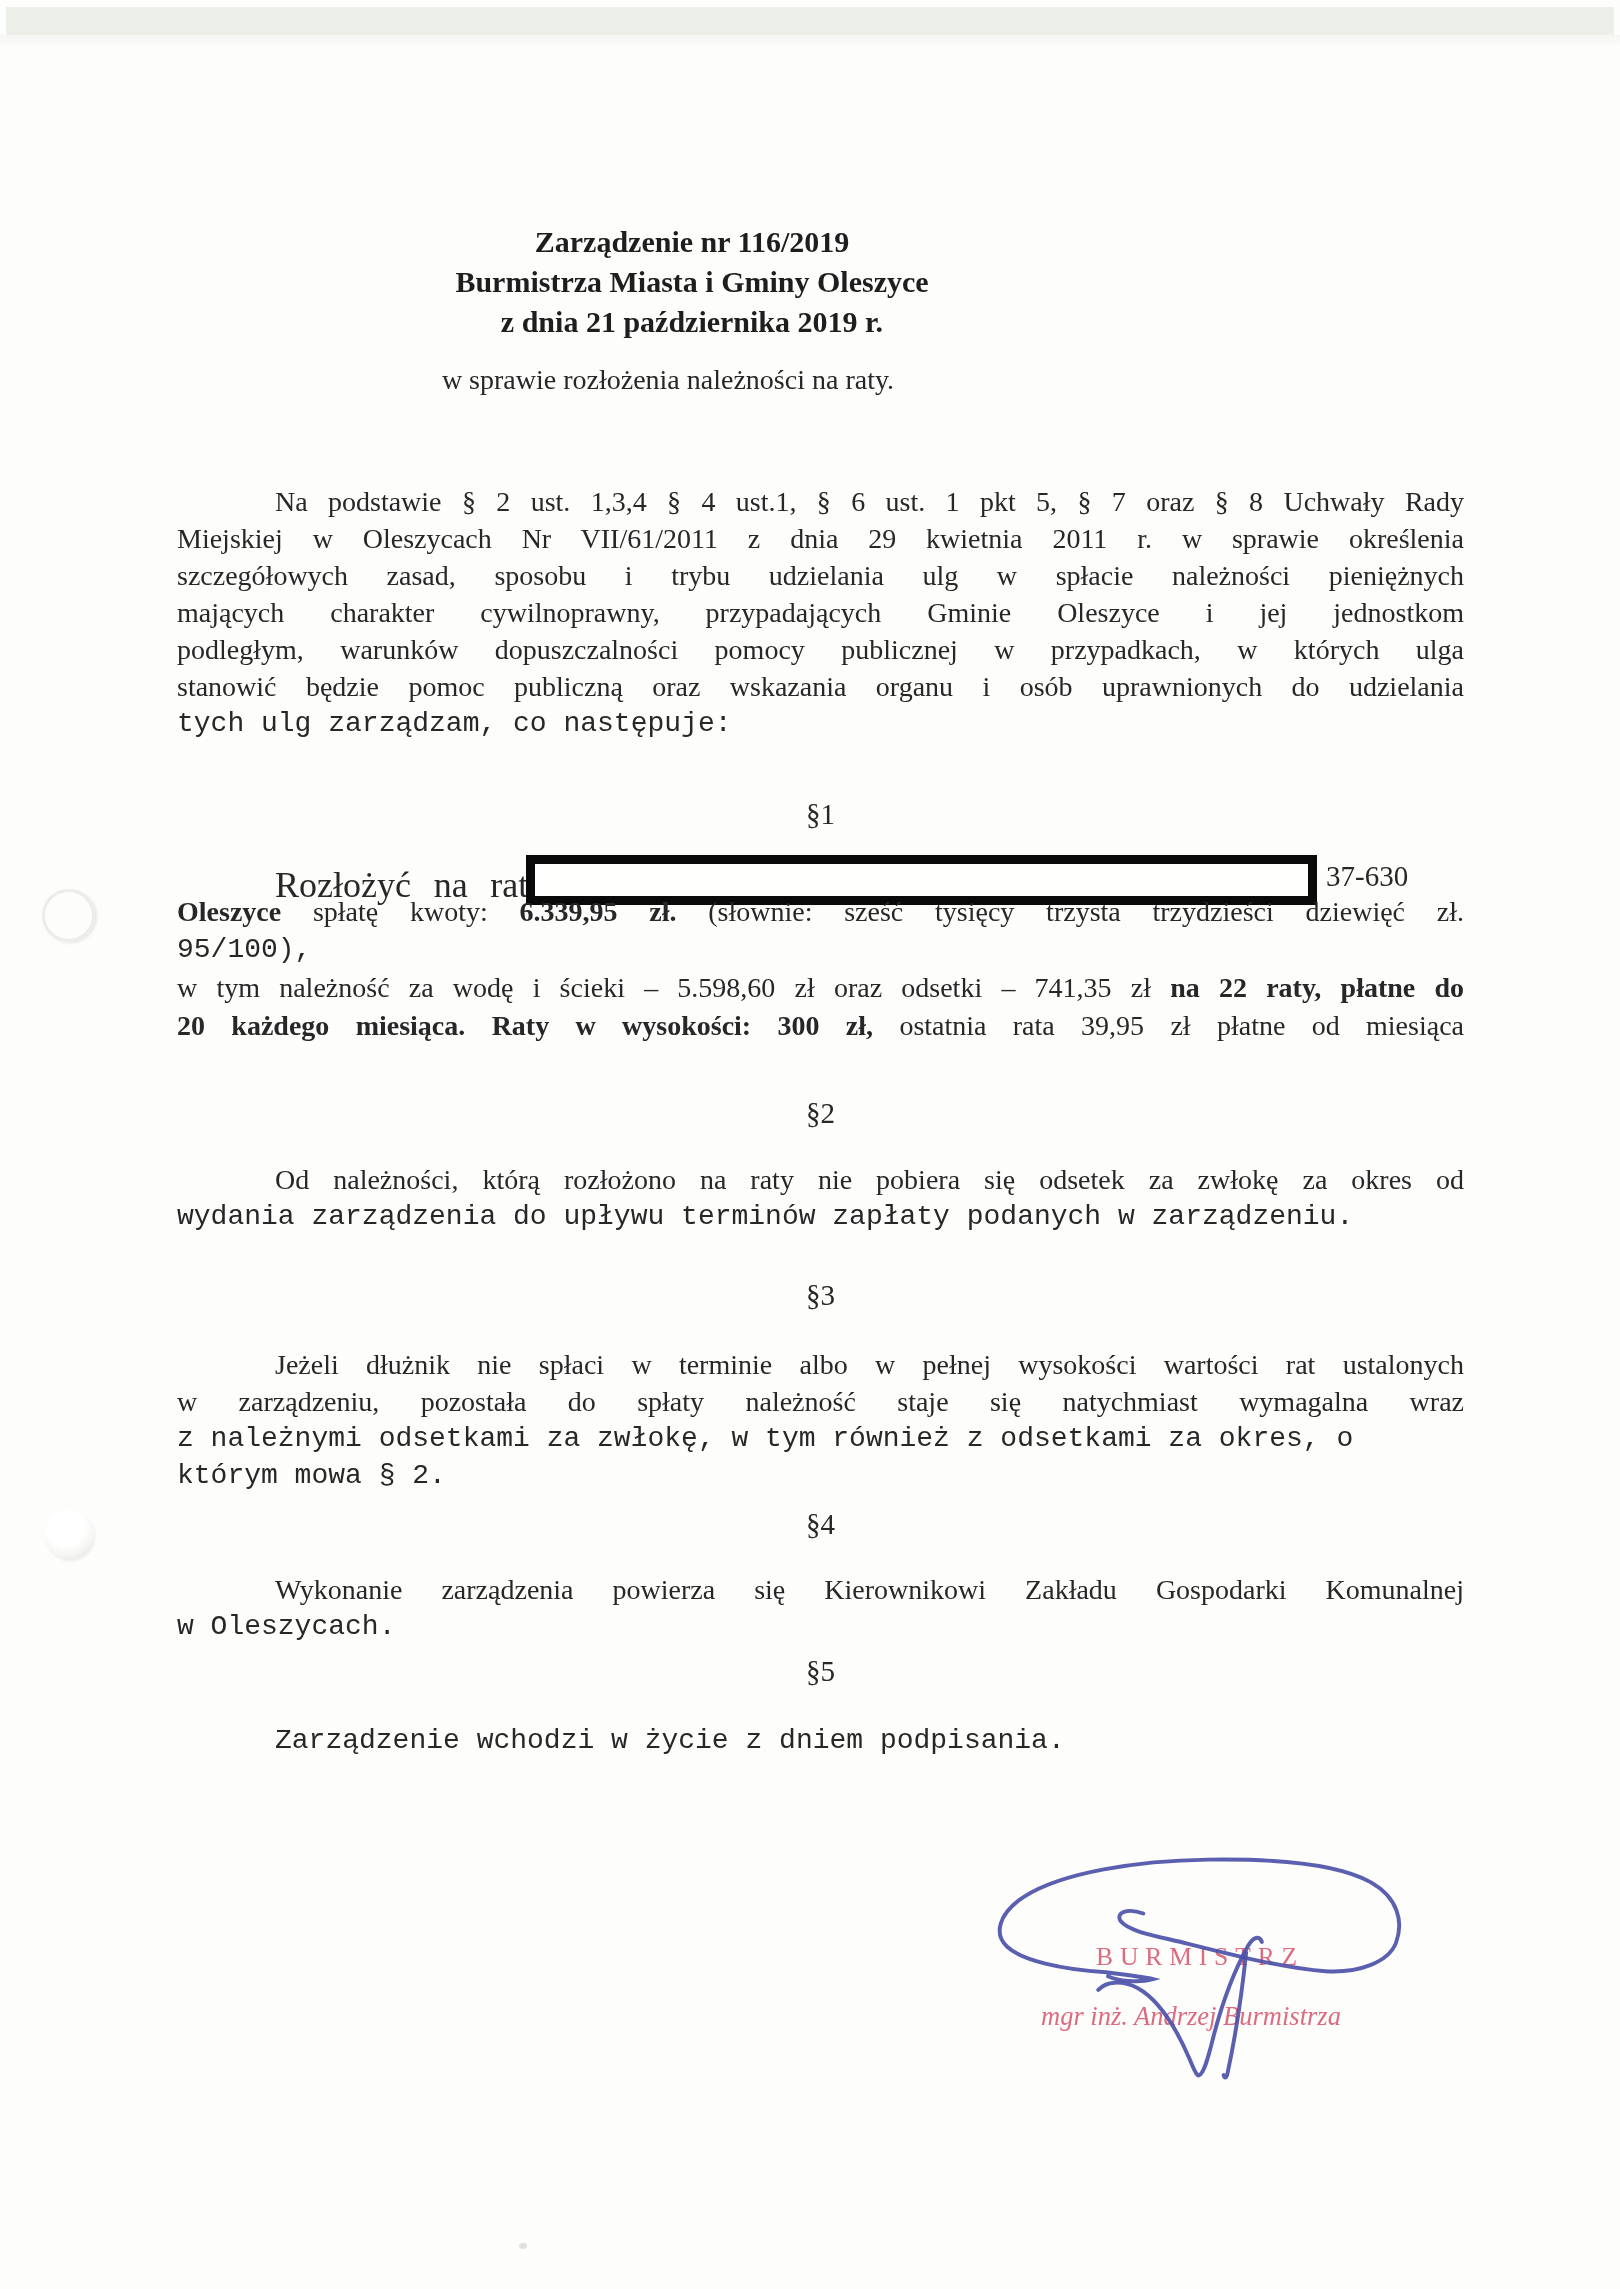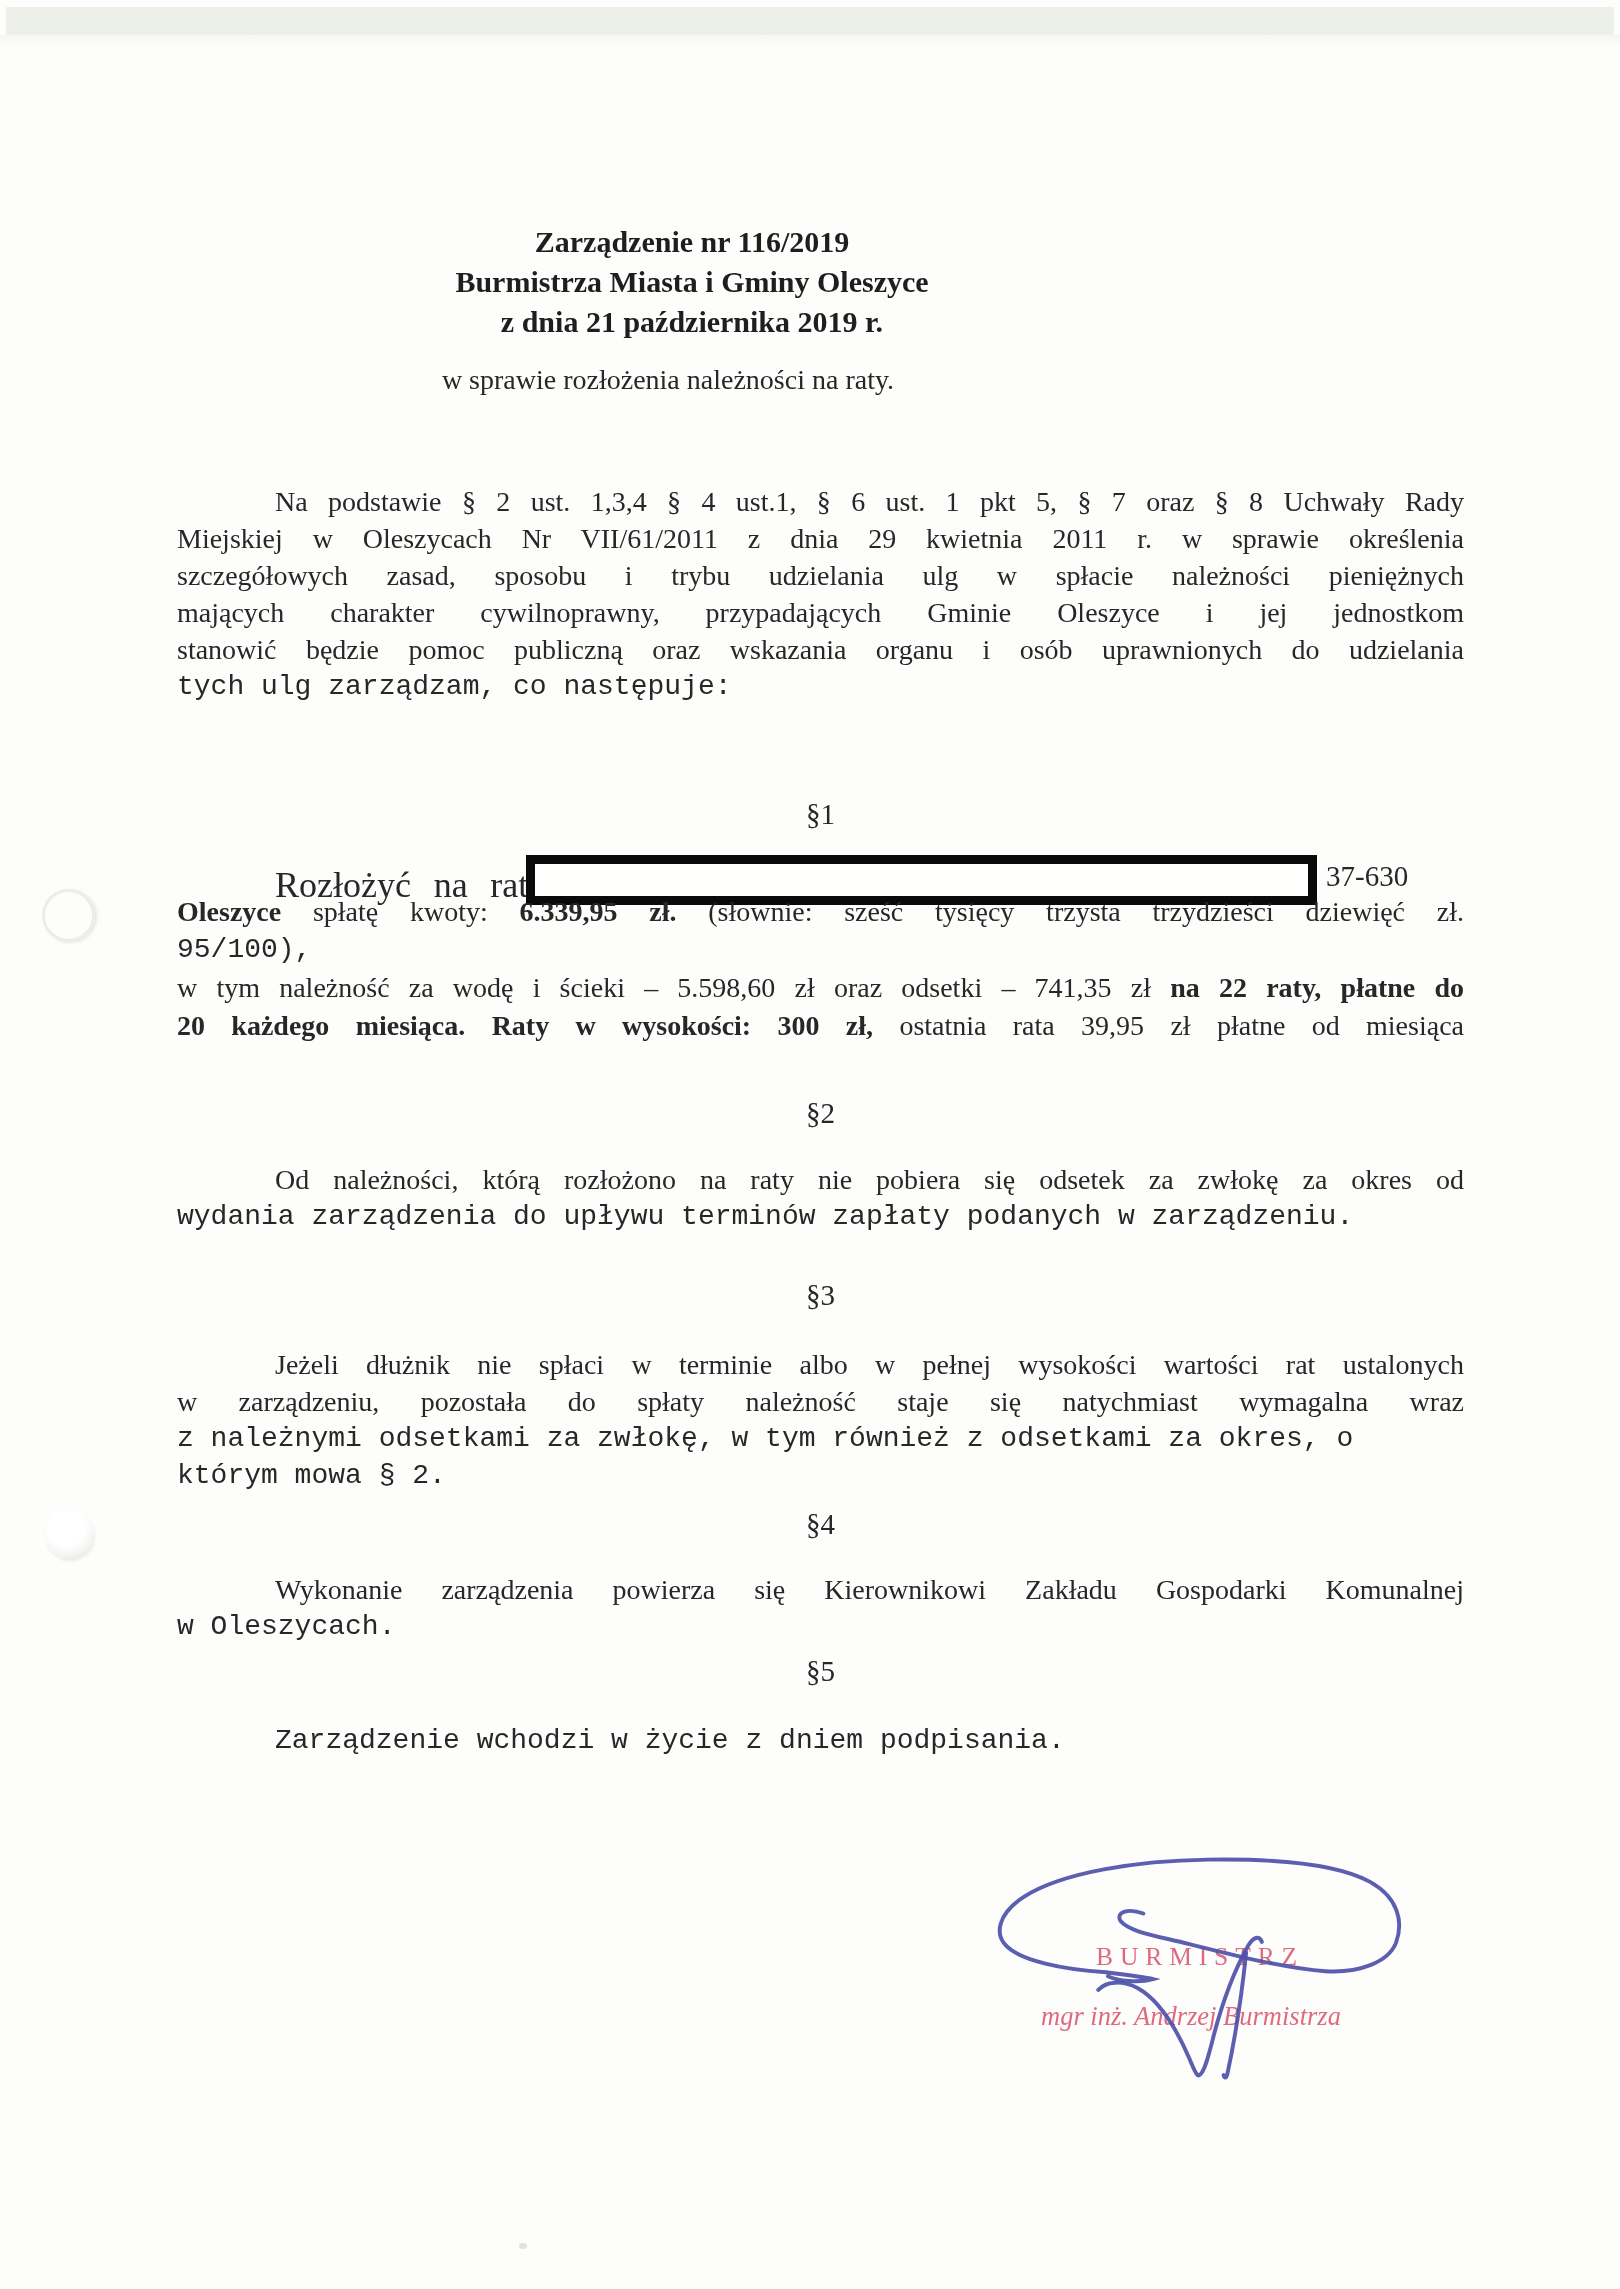--- a/index.html
+++ b/index.html
@@ -79,20 +79,21 @@
     <div>z dnia 21 października 2019 r.</div>
   </div>
 
   <div class="subject">w sprawie rozłożenia należności na raty.</div>
 
   <div class="col preamble">
     <div class="ln stretch ind">Na podstawie § 2 ust. 1,3,4 § 4 ust.1, § 6 ust. 1 pkt 5, § 7 oraz § 8 Uchwały Rady</div>
     <div class="ln stretch">Miejskiej w Oleszycach Nr VII/61/2011 z dnia 29 kwietnia 2011 r. w sprawie określenia</div>
     <div class="ln stretch">szczegółowych zasad, sposobu i trybu udzielania ulg w spłacie należności pieniężnych</div>
     <div class="ln stretch">mających charakter cywilnoprawny, przypadających Gminie Oleszyce i jej jednostkom</div>
+    <div class="ln stretch">podległym, warunków dopuszczalności pomocy publicznej w przypadkach, w których ulga</div>
     <div class="ln stretch">stanowić będzie pomoc publiczną oraz wskazania organu i osób uprawnionych do udzielania</div>
     <div class="ln plain">tych ulg zarządzam, co następuje:</div>
   </div>
 
   <div class="sec-h h1">§1</div>
 
   <span class="s1-intro">Rozłożyć na raty</span>
   <span class="red-box"></span>
   <span class="postal">37-630</span>
 

